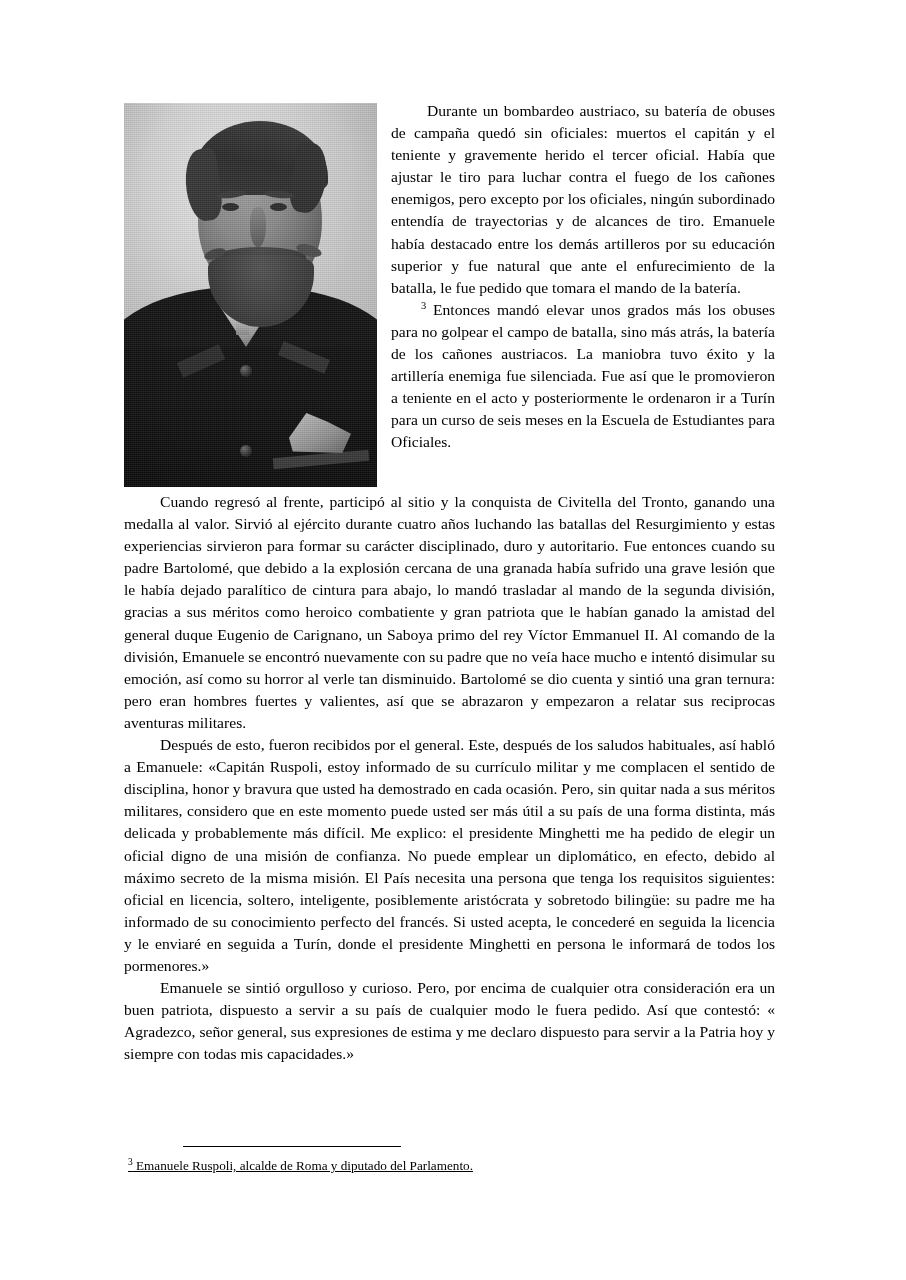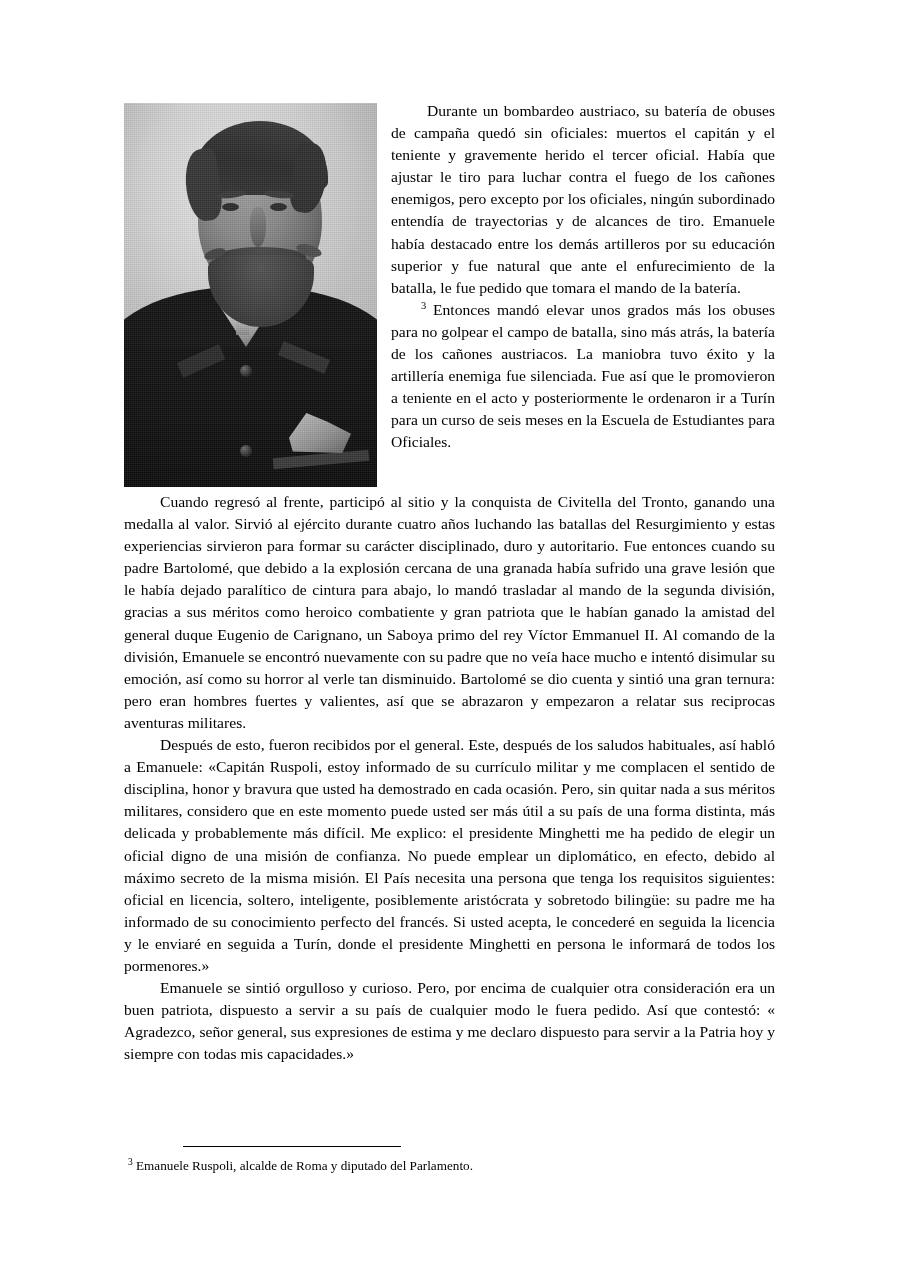--- a/index.html
+++ b/index.html
@@ -292,20 +292,21 @@
     vertical-align: super;
     line-height: 0;
   }
 
   
   .footnote-area {
     position: absolute;
     left: 128px;
     top: 1146px;
     width: 651px;
+    text-decoration: underline;
   }
   .fn-rule {
     width: 218px;
     height: 0;
     border-top: 1.2px solid #000;
     margin: 0 0 10px 55px;
   }
   .fn-text {
     margin: 0;
     font-size: 13.2px;

